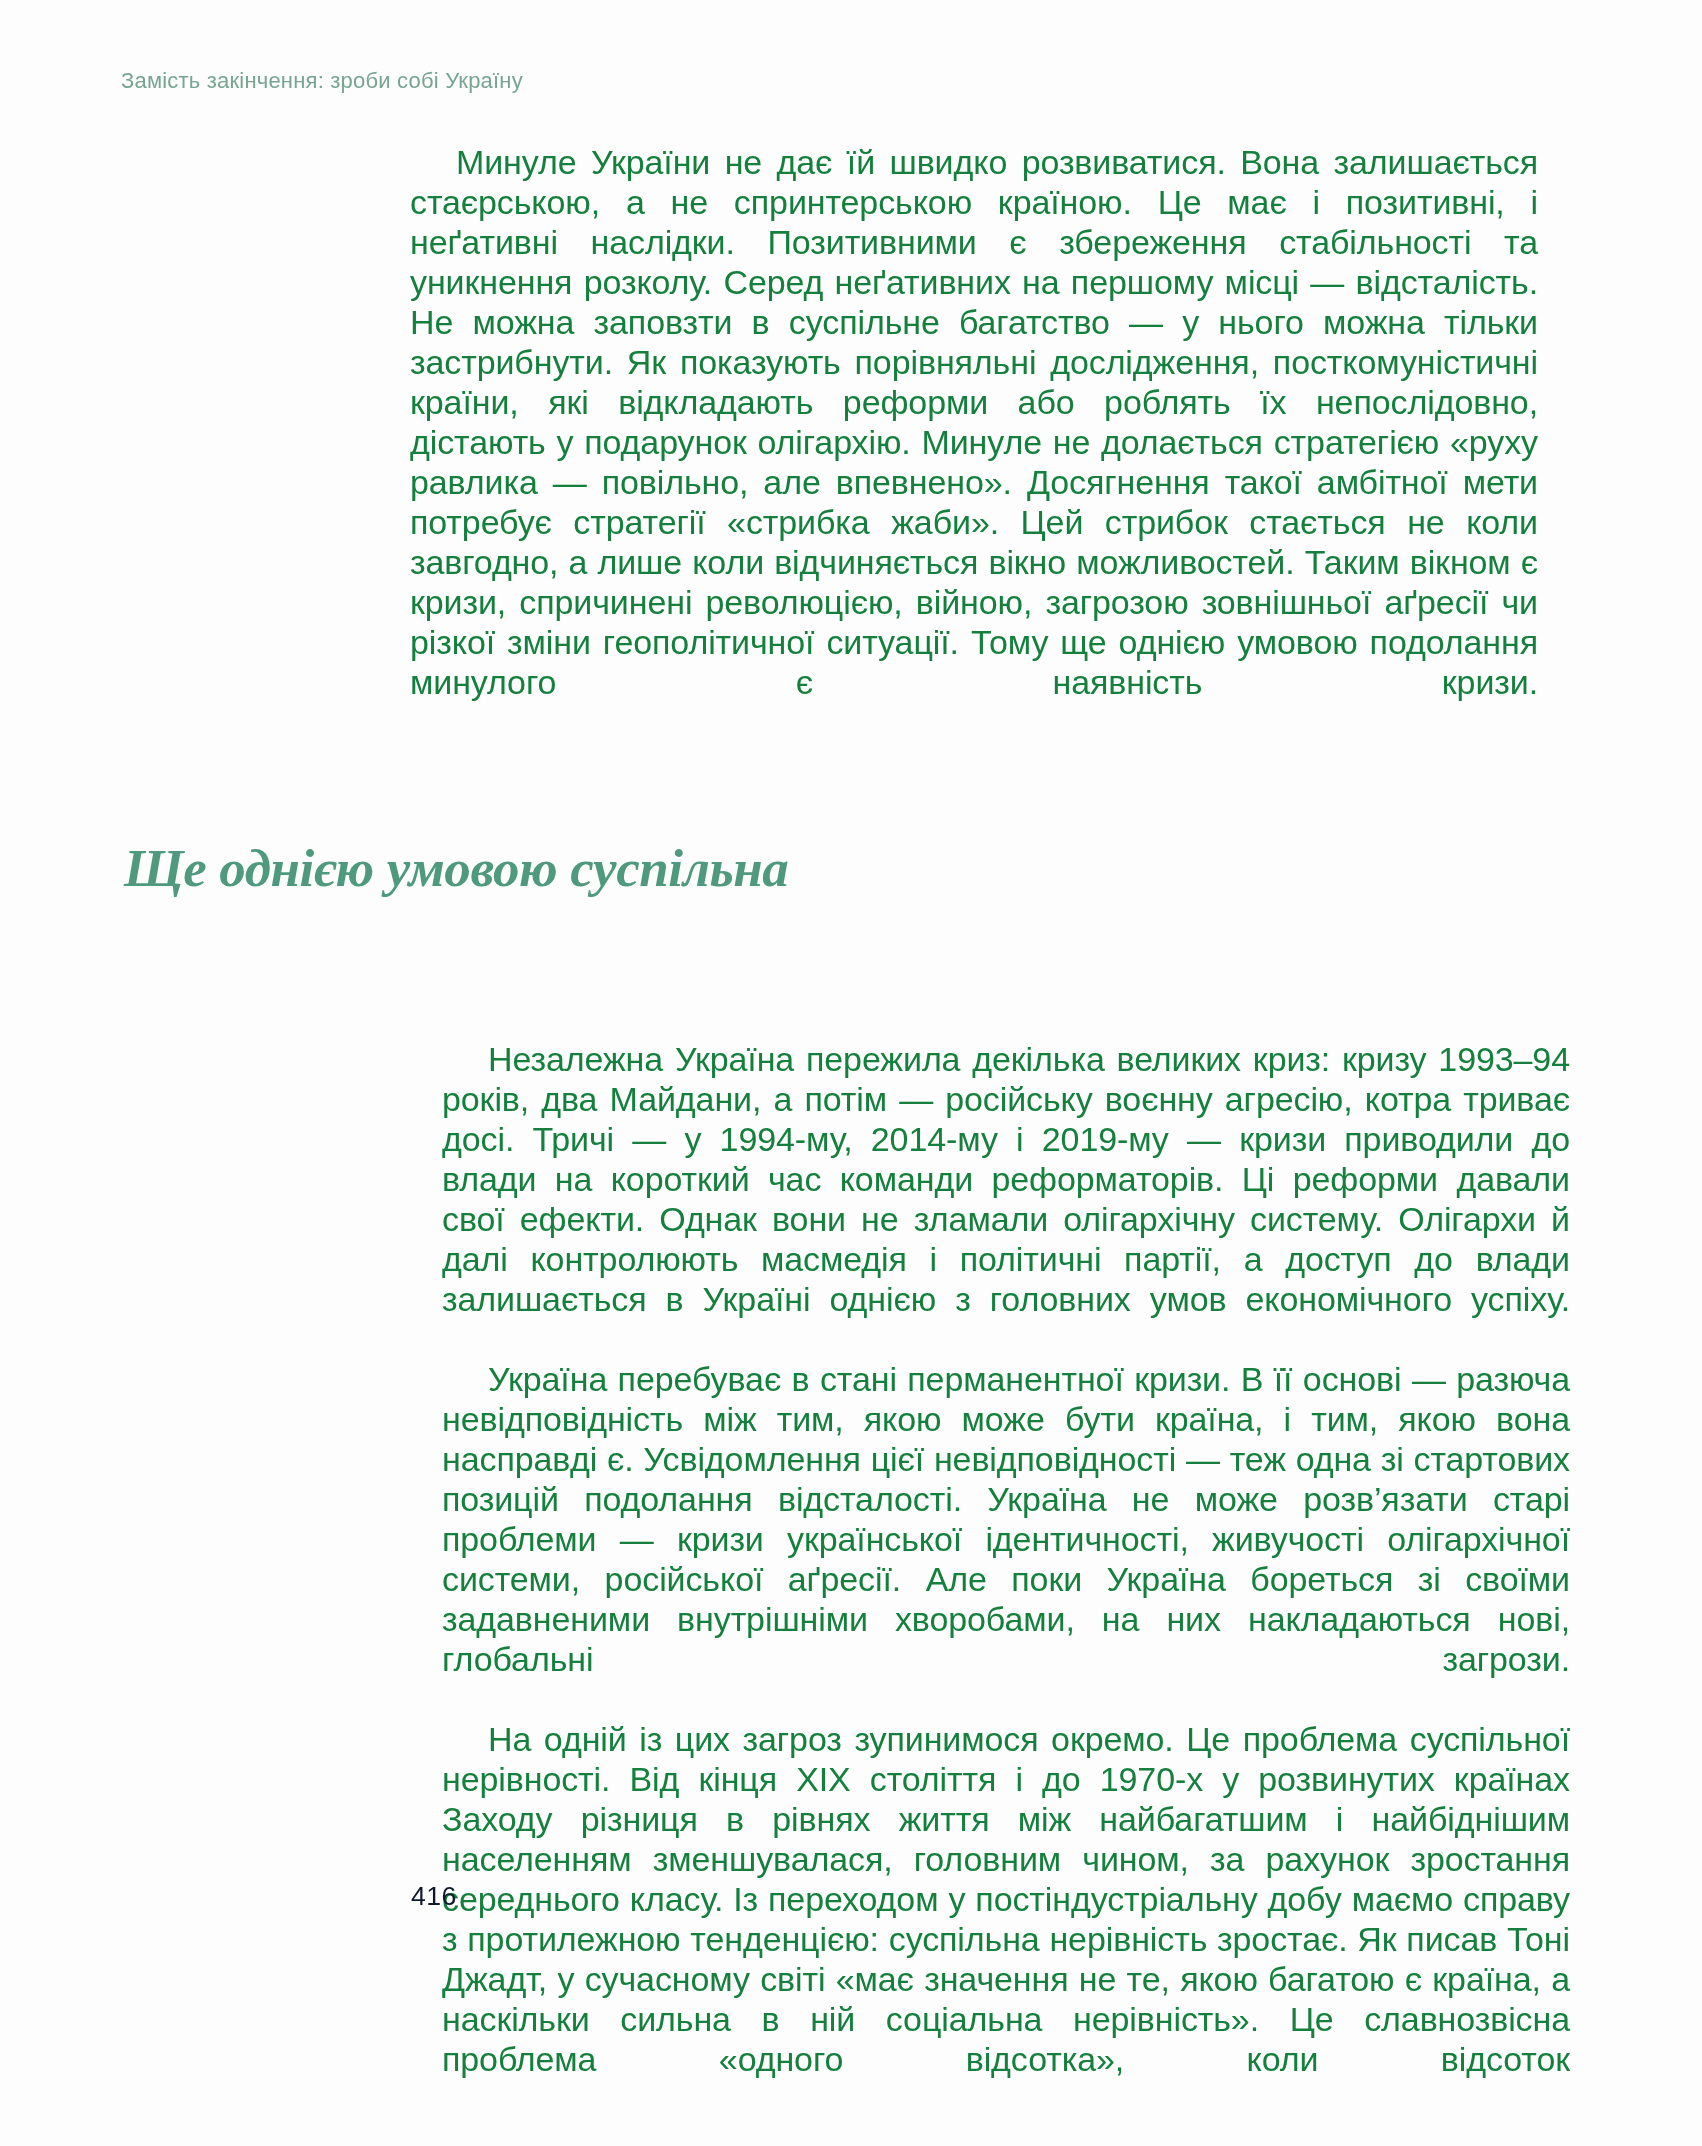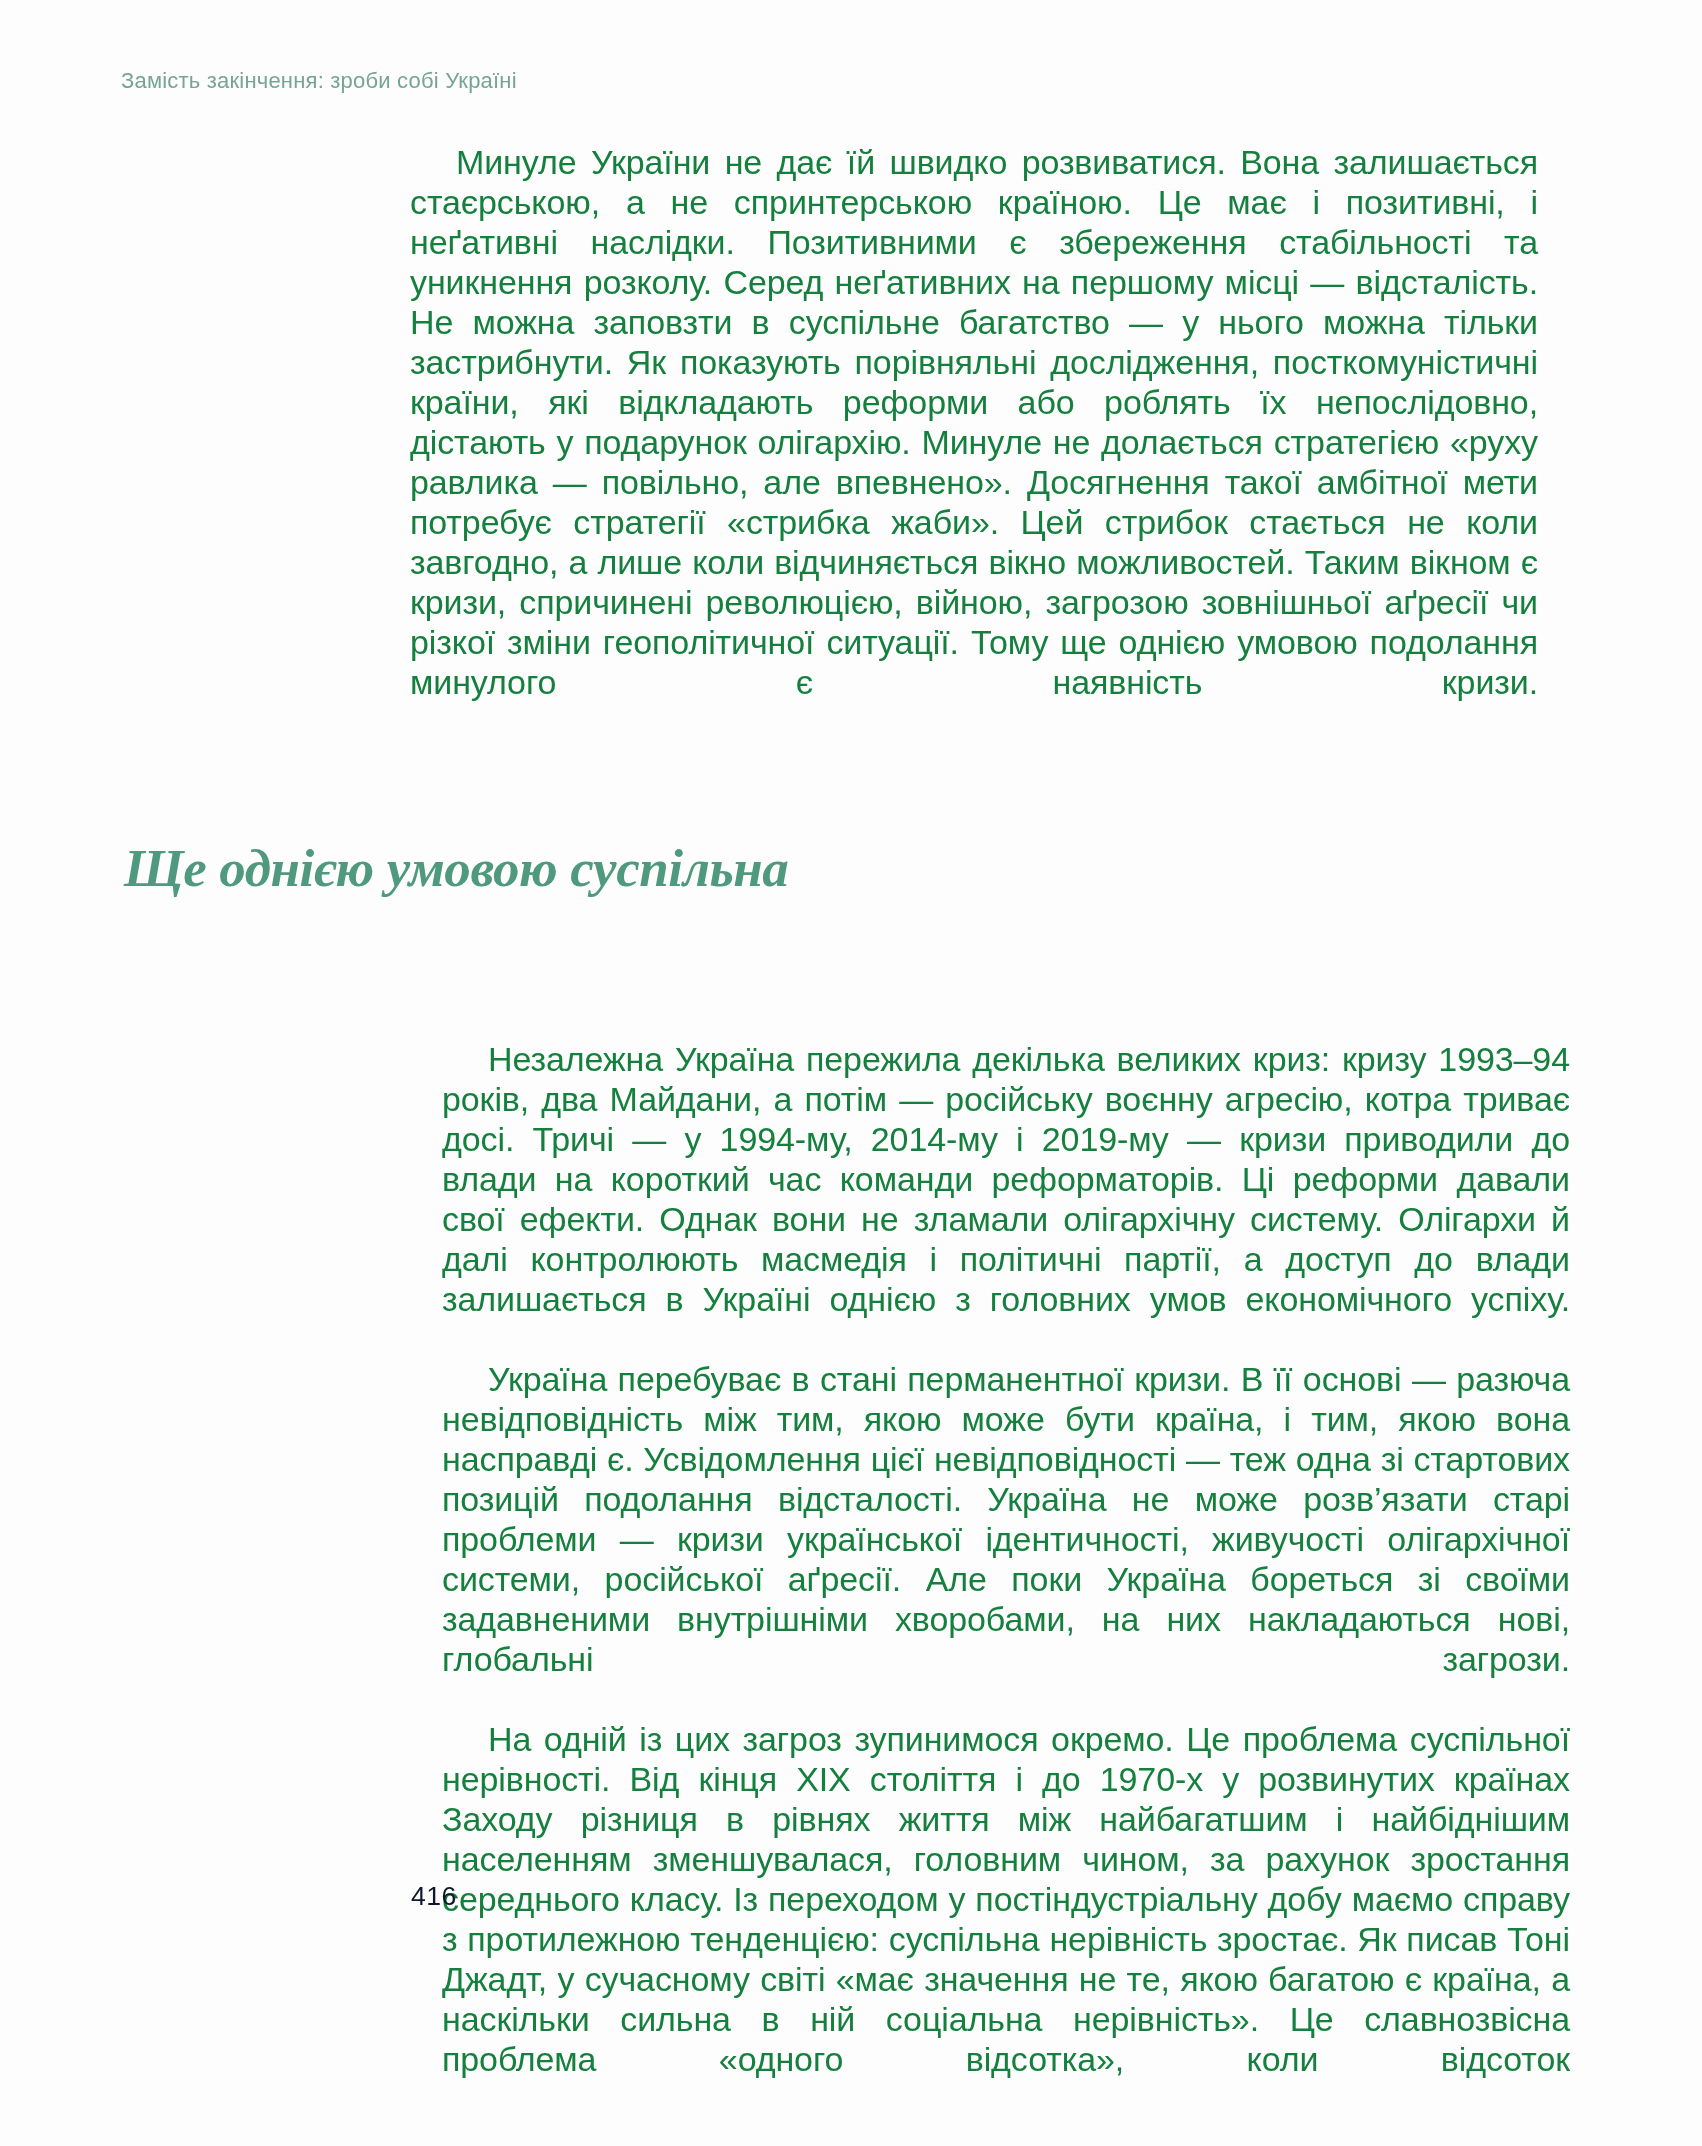--- a/index.html
+++ b/index.html
@@ -116,21 +116,21 @@
     color: #0f172a;
     letter-spacing: 0.4px;
     font-family: "Liberation Sans", "DejaVu Sans", sans-serif;
   }
 </style>
 </head>
 <body>
 
 <div class="page">
 
-  <div class="running-header">Замість закінчення: зроби собі Україні</div>
+  <div class="running-header">Замість закінчення: зроби собі Україну</div>
 
   <div class="column">
 
     <p class="body-par block-1">Минуле України не дає їй швидко розвиватися. Вона залишається стаєрською, а не спринтерською країною. Це має і позитивні, і неґативні наслідки. Позитивними є збереження стабільності та уникнення розколу. Серед неґативних на першому місці — відсталість. Не можна заповзти в суспільне багатство — у нього можна тільки застрибнути. Як показують порівняльні дослідження, посткомуністичні країни, які відкладають реформи або роблять їх непослідовно, дістають у подарунок олігархію. Минуле не долається стратегією «руху равлика — повільно, але впевнено». Досягнення такої амбітної мети потребує стратегії «стрибка жаби». Цей стрибок стається не коли завгодно, а лише коли відчиняється вікно можливостей. Таким вікном є кризи, спричинені революцією, війною, загрозою зовнішньої аґресії чи різкої зміни геополітичної ситуації. Тому ще однією умовою подолання минулого є наявність кризи.</p>
   </div>
 
   <div class="pull-quote">
     <span class="pq-line">Ще однією умовою суспільна</span>
   </div>
 

